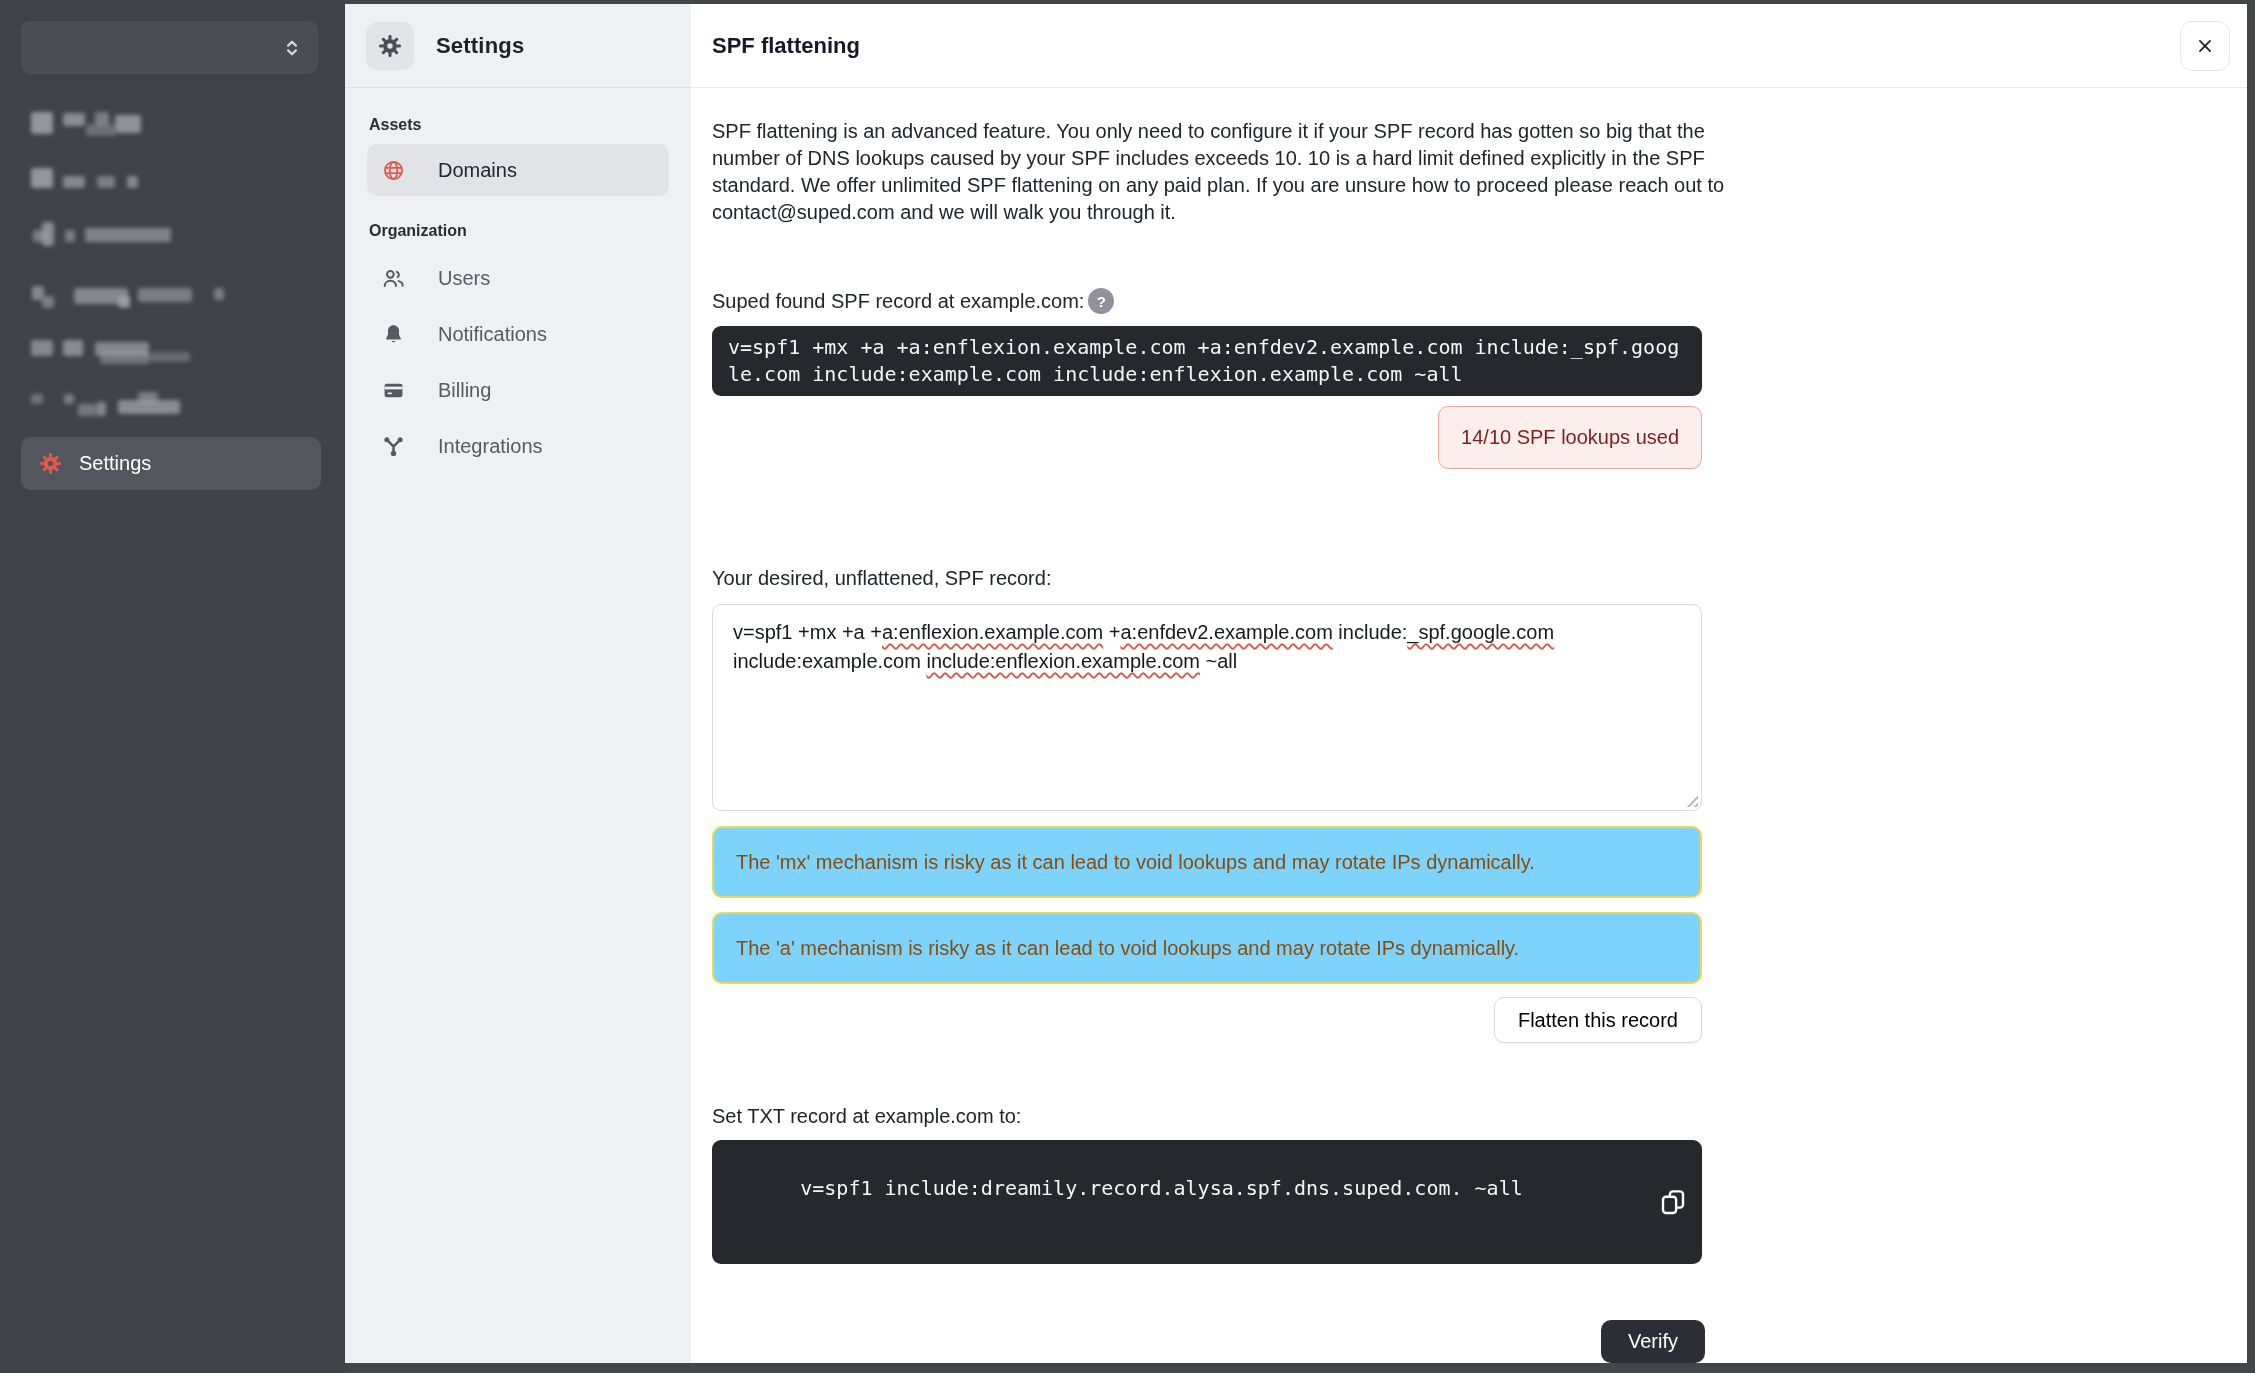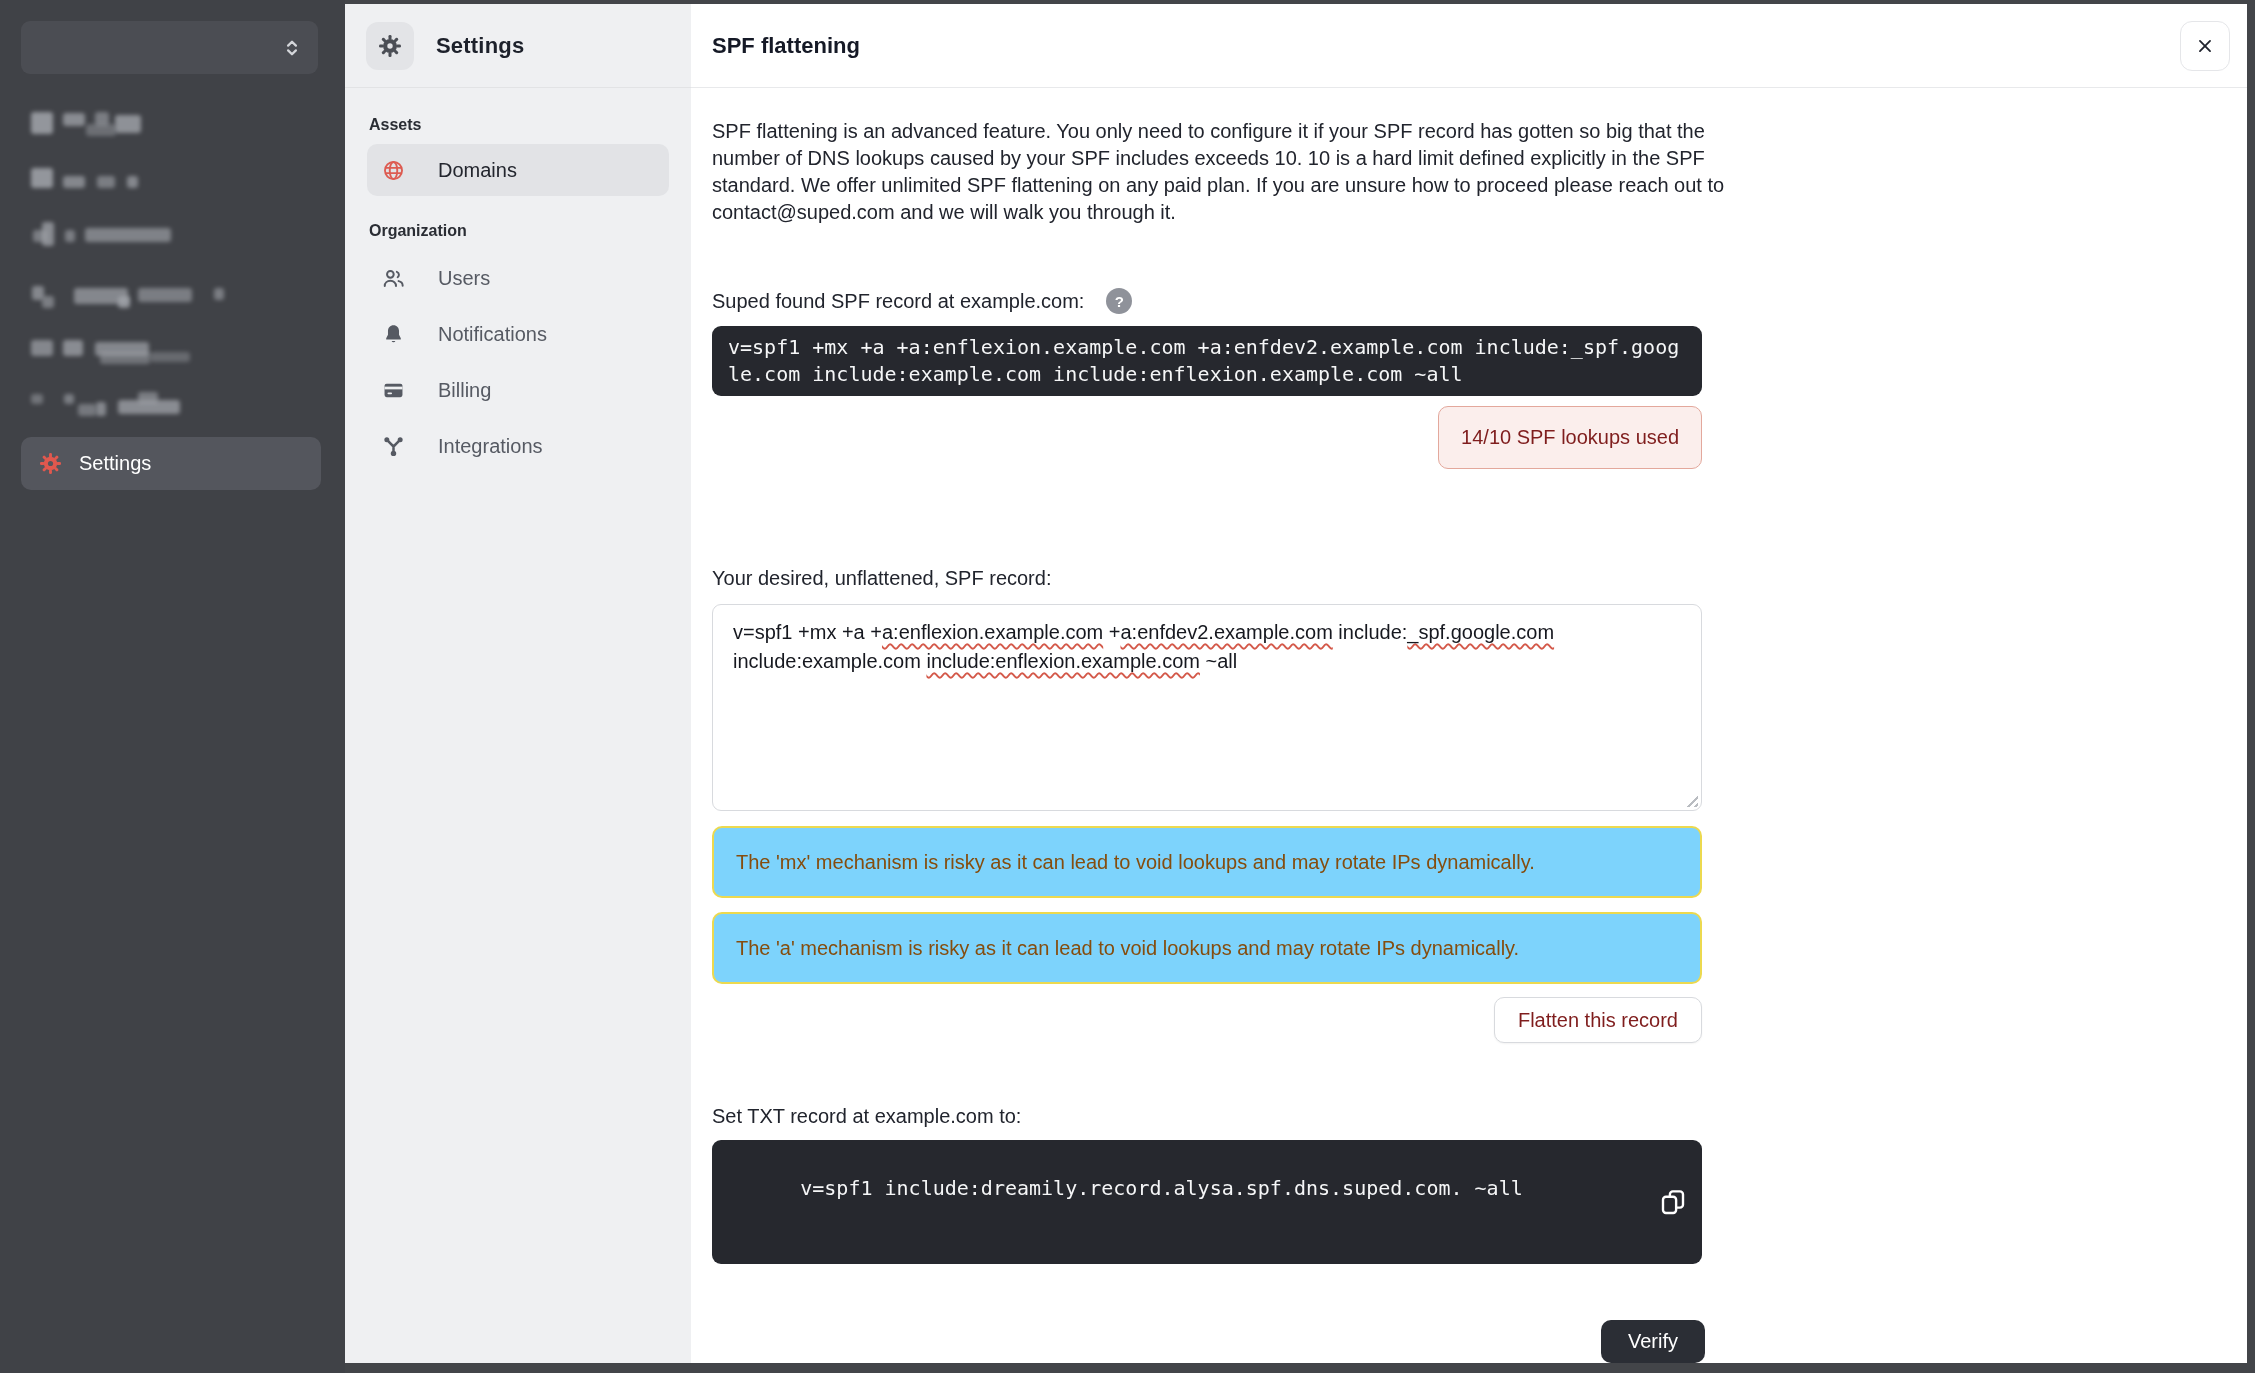--- a/index.html
+++ b/index.html
@@ -46,21 +46,21 @@
   .main-header { height:84px; border-bottom:1px solid #e8e9eb; position:relative; display:flex; align-items:center; padding-left:21px; }
   .main-title { font-size:22px; font-weight:700; color:#151926; }
   .close-btn {
     position:absolute; right:17px; top:17px; width:50px; height:50px;
     background:#fff; border:1px solid #e5e6e9; border-radius:12px;
     display:flex; align-items:center; justify-content:center; cursor:pointer;
   }
   .main-body { padding:30px 0 0 21px; }
   .intro { width:1015px; font-size:20px; line-height:27px; color:#21242d; }
   .row-label { font-size:20px; color:#21242d; }
-  .found-row { margin-top:62px; display:flex; align-items:center; gap:22px;text-align:center; }
+  .found-row { margin-top:62px; display:flex; align-items:center; gap:4px;text-align:center; }
   .help {
     width:26px; height:26px; border-radius:50%; background:#8f929a; color:#fff;
     font-size:15px; font-weight:700; display:flex; align-items:center; justify-content:center; cursor:pointer;
   }
   .codeblock {
     width:990px; background:#26282e; color:#f5f6f7; border-radius:9px;
     padding:8px 16px; font-family:"DejaVu Sans Mono", monospace;
     font-size:20px; line-height:27px; margin-top:12px;
     white-space:pre-wrap; word-break:break-all;
   }
@@ -84,21 +84,21 @@
     background:repeating-linear-gradient(135deg, transparent 0 3px, #b9bcc1 3px 5px);
     clip-path:polygon(100% 0, 100% 100%, 0 100%);
   }
   .warning {
     width:990px; height:72px; background:#7dd3fc; border:2px solid #ecd94f; border-radius:10px;
     display:flex; align-items:center; padding:0 22px; color:#854d0e; font-size:20px; margin-top:15px;
   }
   .flatten-row { width:990px; display:flex; justify-content:flex-end; margin-top:13px; }
   .btn-secondary {
     height:46px; padding:0 23px; background:#fff; border:1px solid #d8dade; border-radius:10px;
-    font-size:20px; color:#7f1d1d; display:flex; align-items:center; cursor:pointer;
+    font-size:20px; color:#000000; display:flex; align-items:center; cursor:pointer;
     font-family:"Liberation Sans", sans-serif; box-shadow:0 1px 2px rgba(0,0,0,.05);
   }
   .txt-label { margin-top:62px; }
   .codeblock.single { padding-right:64px; position:relative; }
   .copy-btn {
     position:absolute; right:10px; top:50%; transform:translateY(-50%);
     width:38px; height:38px; background:transparent; border:none; cursor:pointer;
     display:flex; align-items:center; justify-content:center;
   }
   .verify-row { width:993px; display:flex; justify-content:flex-end; margin-top:56px; }

